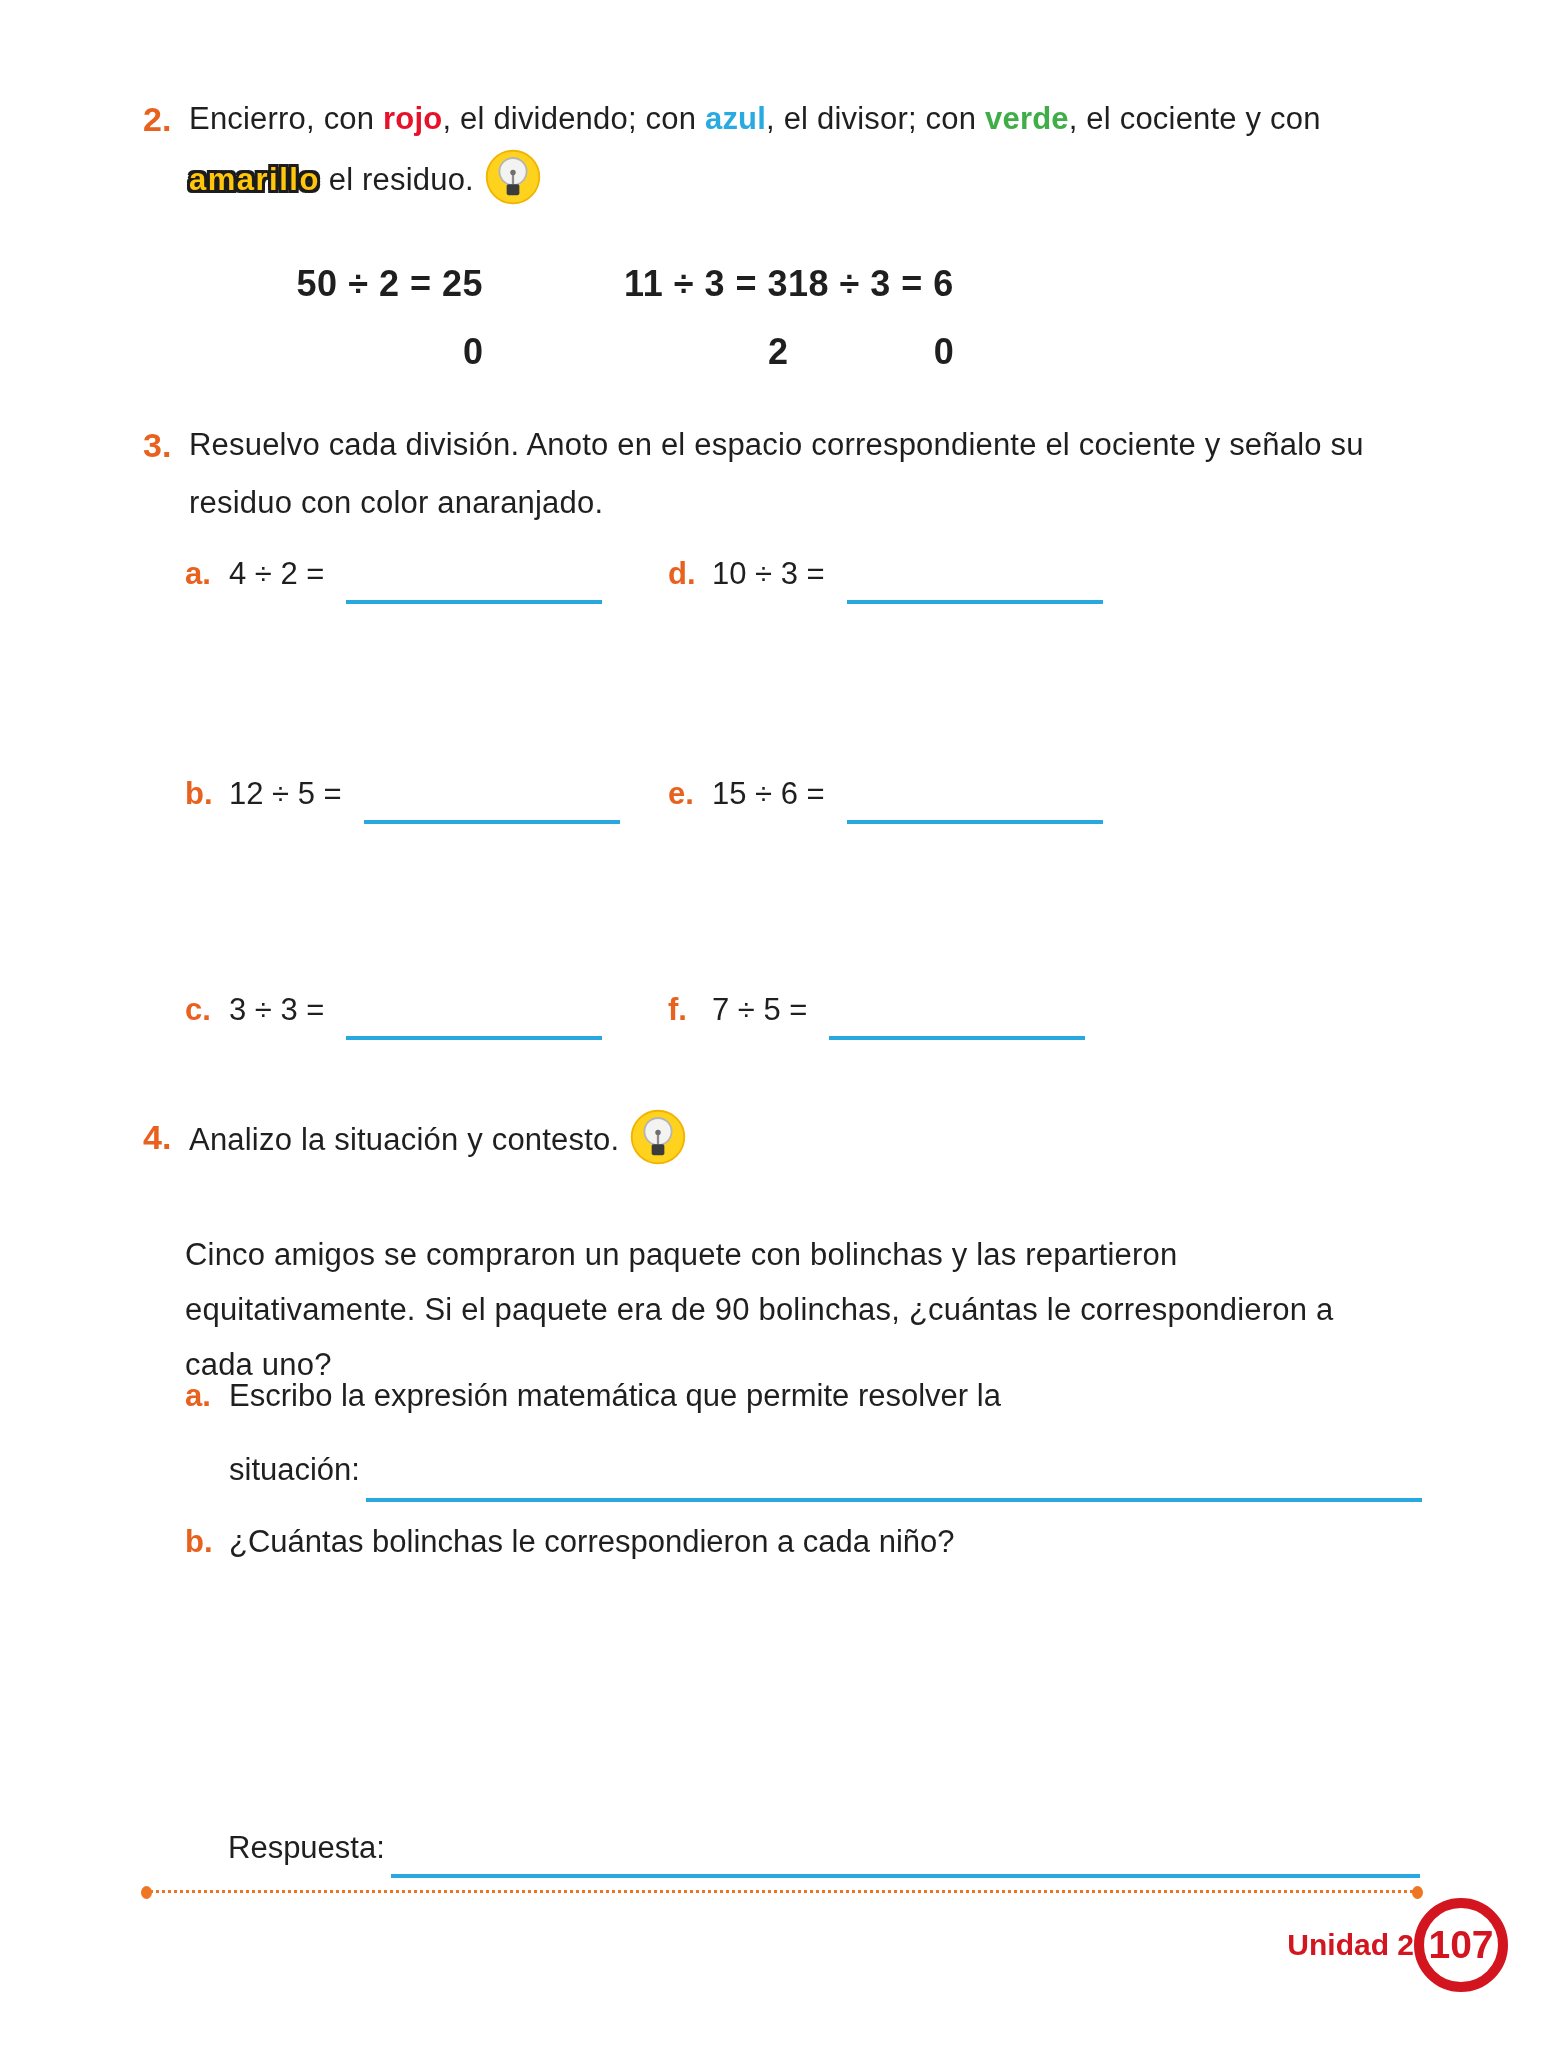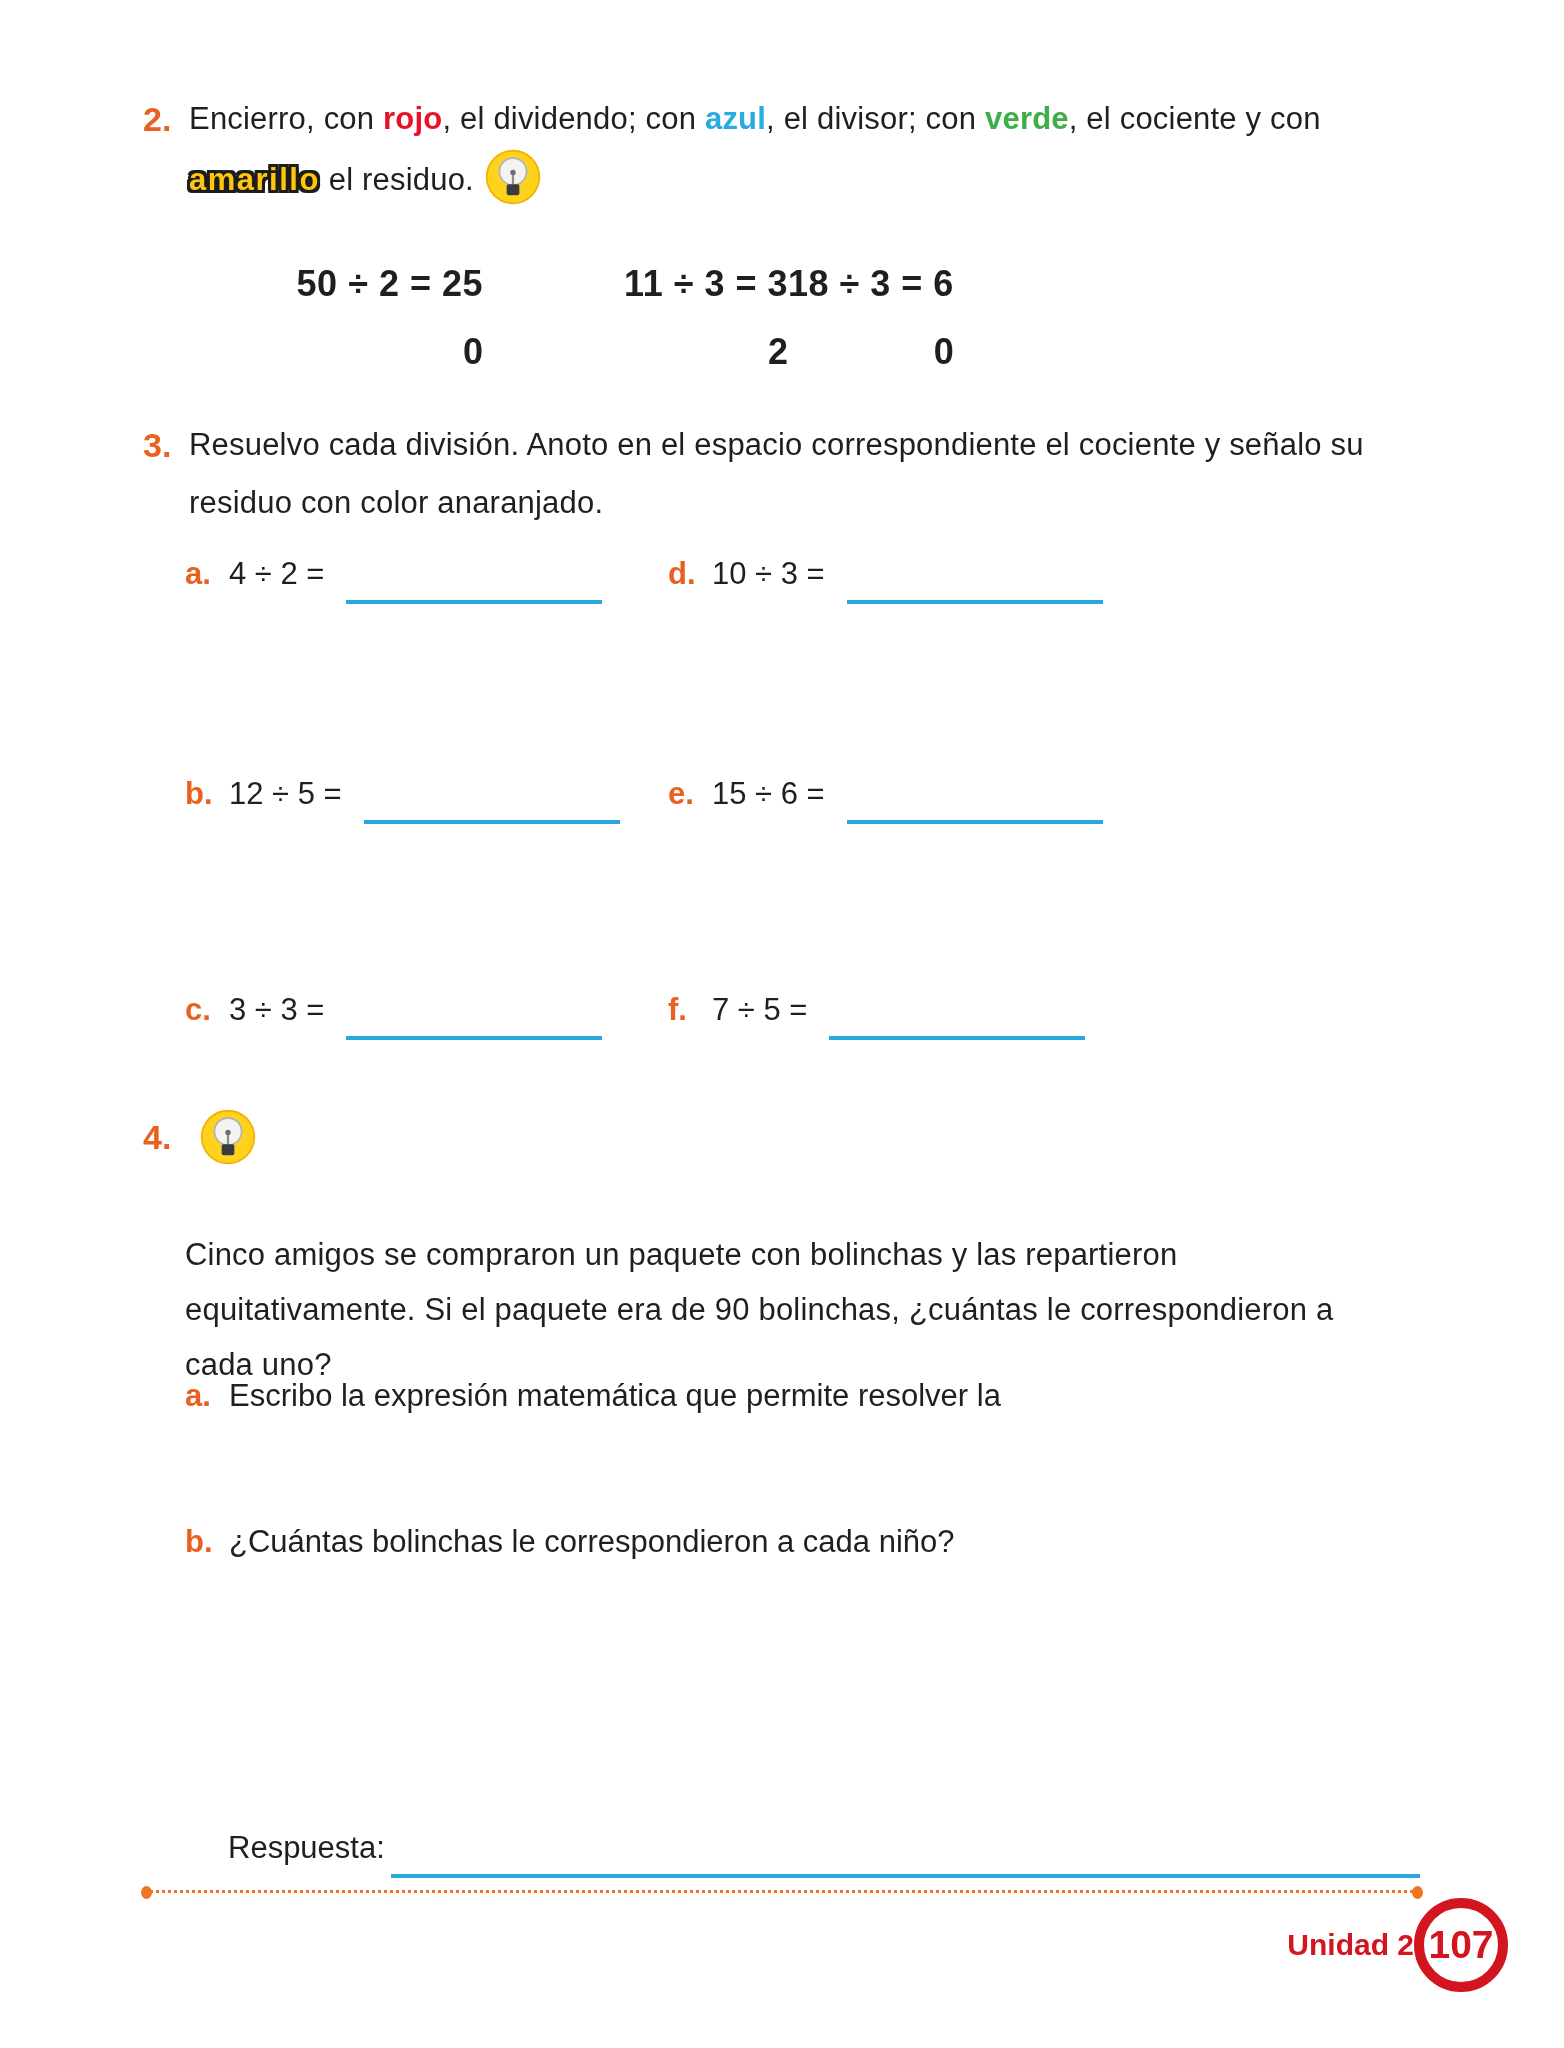--- a/index.html
+++ b/index.html
@@ -226,38 +226,42 @@
     <div class="div-item">
       <span class="letter">f.</span>
       <span class="expr">7 ÷ 5 =</span>
       <span class="answer-line"></span>
     </div>
   </section>
 
   <section class="ex-head" style="left:143px; top:1108px; width:1290px;">
     <span class="ex-num">4.</span>
     <div class="ex-text">
-      <span class="bulb"><svg viewBox="0 0 64 64" width="58" height="58" aria-hidden="true">
+      <span>Analizo la situación y contesto.</span><span class="bulb"><svg viewBox="0 0 64 64" width="58" height="58" aria-hidden="true">
             <circle cx="32" cy="32" r="29" fill="#FFD21E"></circle>
             <circle cx="32" cy="32" r="29" fill="none" stroke="#F2B200" stroke-width="2"></circle>
             <circle cx="32" cy="26" r="15" fill="#f3f3f1" stroke="#b5b5b5" stroke-width="2"></circle>
             <line x1="32" y1="28" x2="32" y2="40" stroke="#8d8d8d" stroke-width="2.5"></line>
             <circle cx="32" cy="27" r="3" fill="#6e6e6e"></circle>
             <rect x="25" y="40" width="14" height="12" rx="2" fill="#3c3c3e"></rect>
           </svg></span>
     </div>
   </section>
 
   <p id="ex4-para">Cinco amigos se compraron un paquete con bolinchas y las repartieron equitativamente. Si el paquete era de 90 bolinchas, ¿cuántas le correspondieron a cada uno?</p>
 
   <div id="ex4-item-a">
     <div class="row1">
       <span class="letter">a.</span>
       <span class="t">Escribo la expresión matemática que permite resolver la</span>
     </div>
+    <div class="row2">
+      <span class="t">situación:</span>
+      <span class="long-line"></span>
+    </div>
   </div>
 
   <div id="ex4-item-b">
     <span class="letter">b.</span>
     <span class="t">¿Cuántas bolinchas le correspondieron a cada niño?</span>
   </div>
 
   <div id="respuesta">
     <span class="t">Respuesta:</span>
     <span class="long-line"></span>

